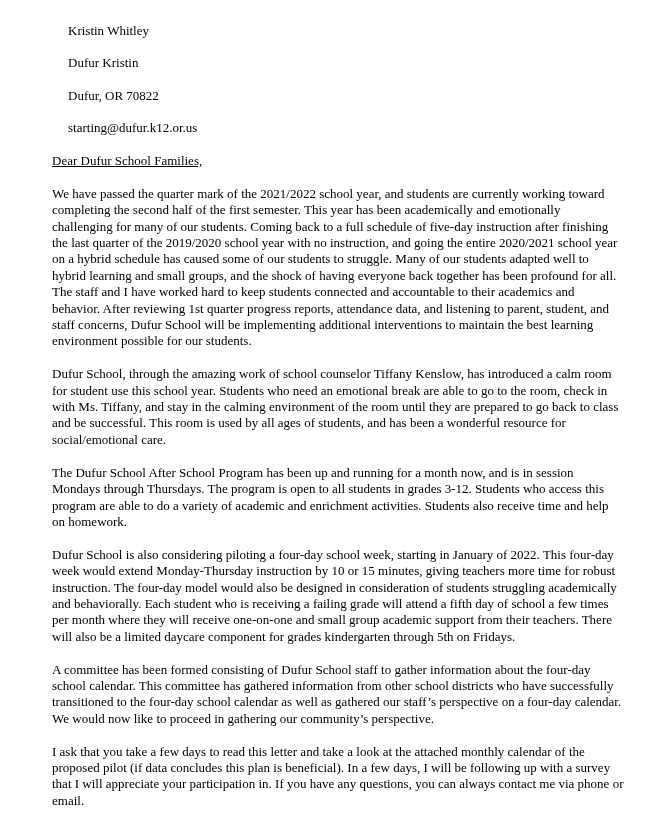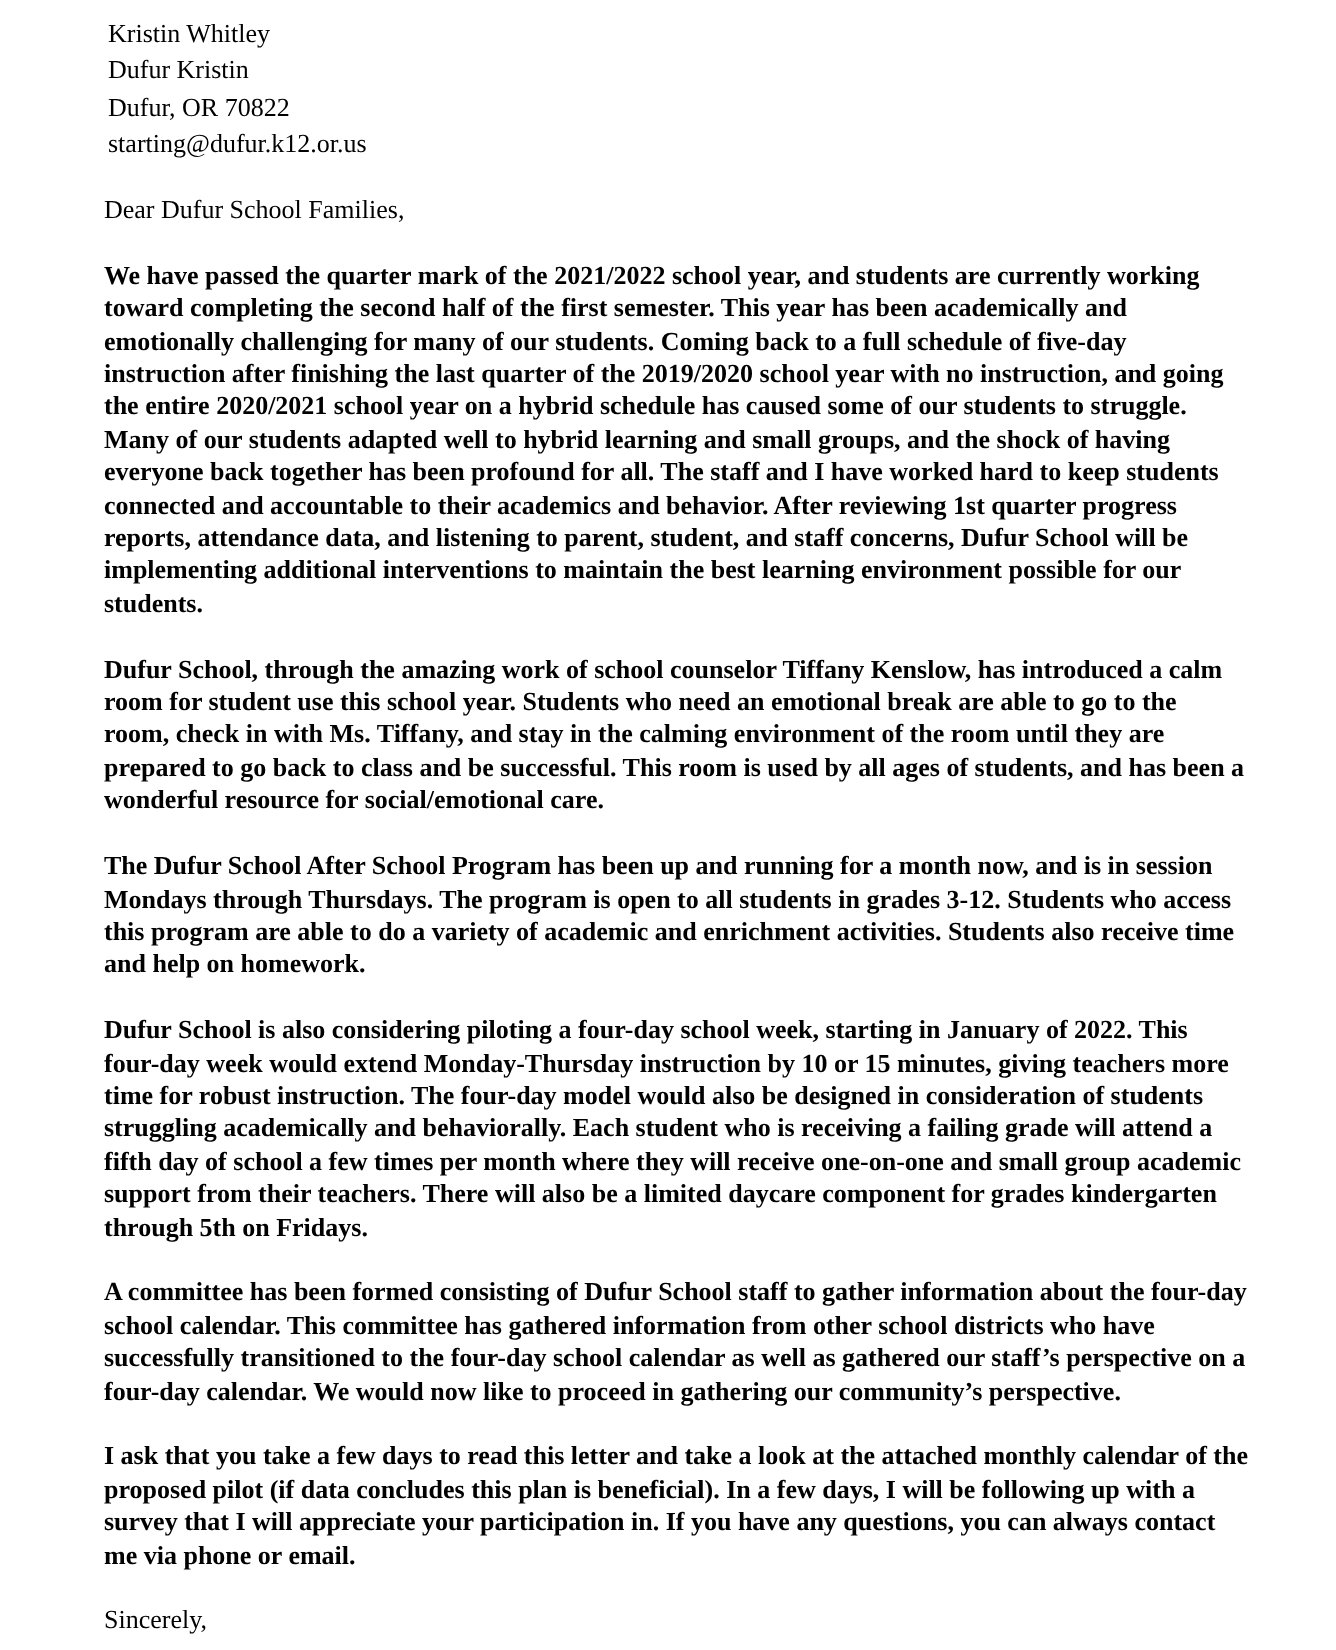--- a/index.html
+++ b/index.html
@@ -18,29 +18,29 @@
     -webkit-font-smoothing: antialiased;
   }
   .page {
     box-sizing: border-box;
     width: 668px;
     height: 825px;
     padding: 7px 44px 0 52px;
     background: #ffffff;
   }
   .sender-block div {
-    margin: 2px;
+    margin: 16px;
     font-family: Liberation Serif, serif;
   }
   .salutation {
     margin: 16.4px 0 0 0;
+    text-decoration: underline;
   }
   .body-text p {
     margin: 16.4px 0 0 0;
-    font-weight: bold;
   }
   .closing {
     margin: 16.4px 0 0 0;
   }
 </style>
 </head>
 <body>
 
 <div class="page">
 

